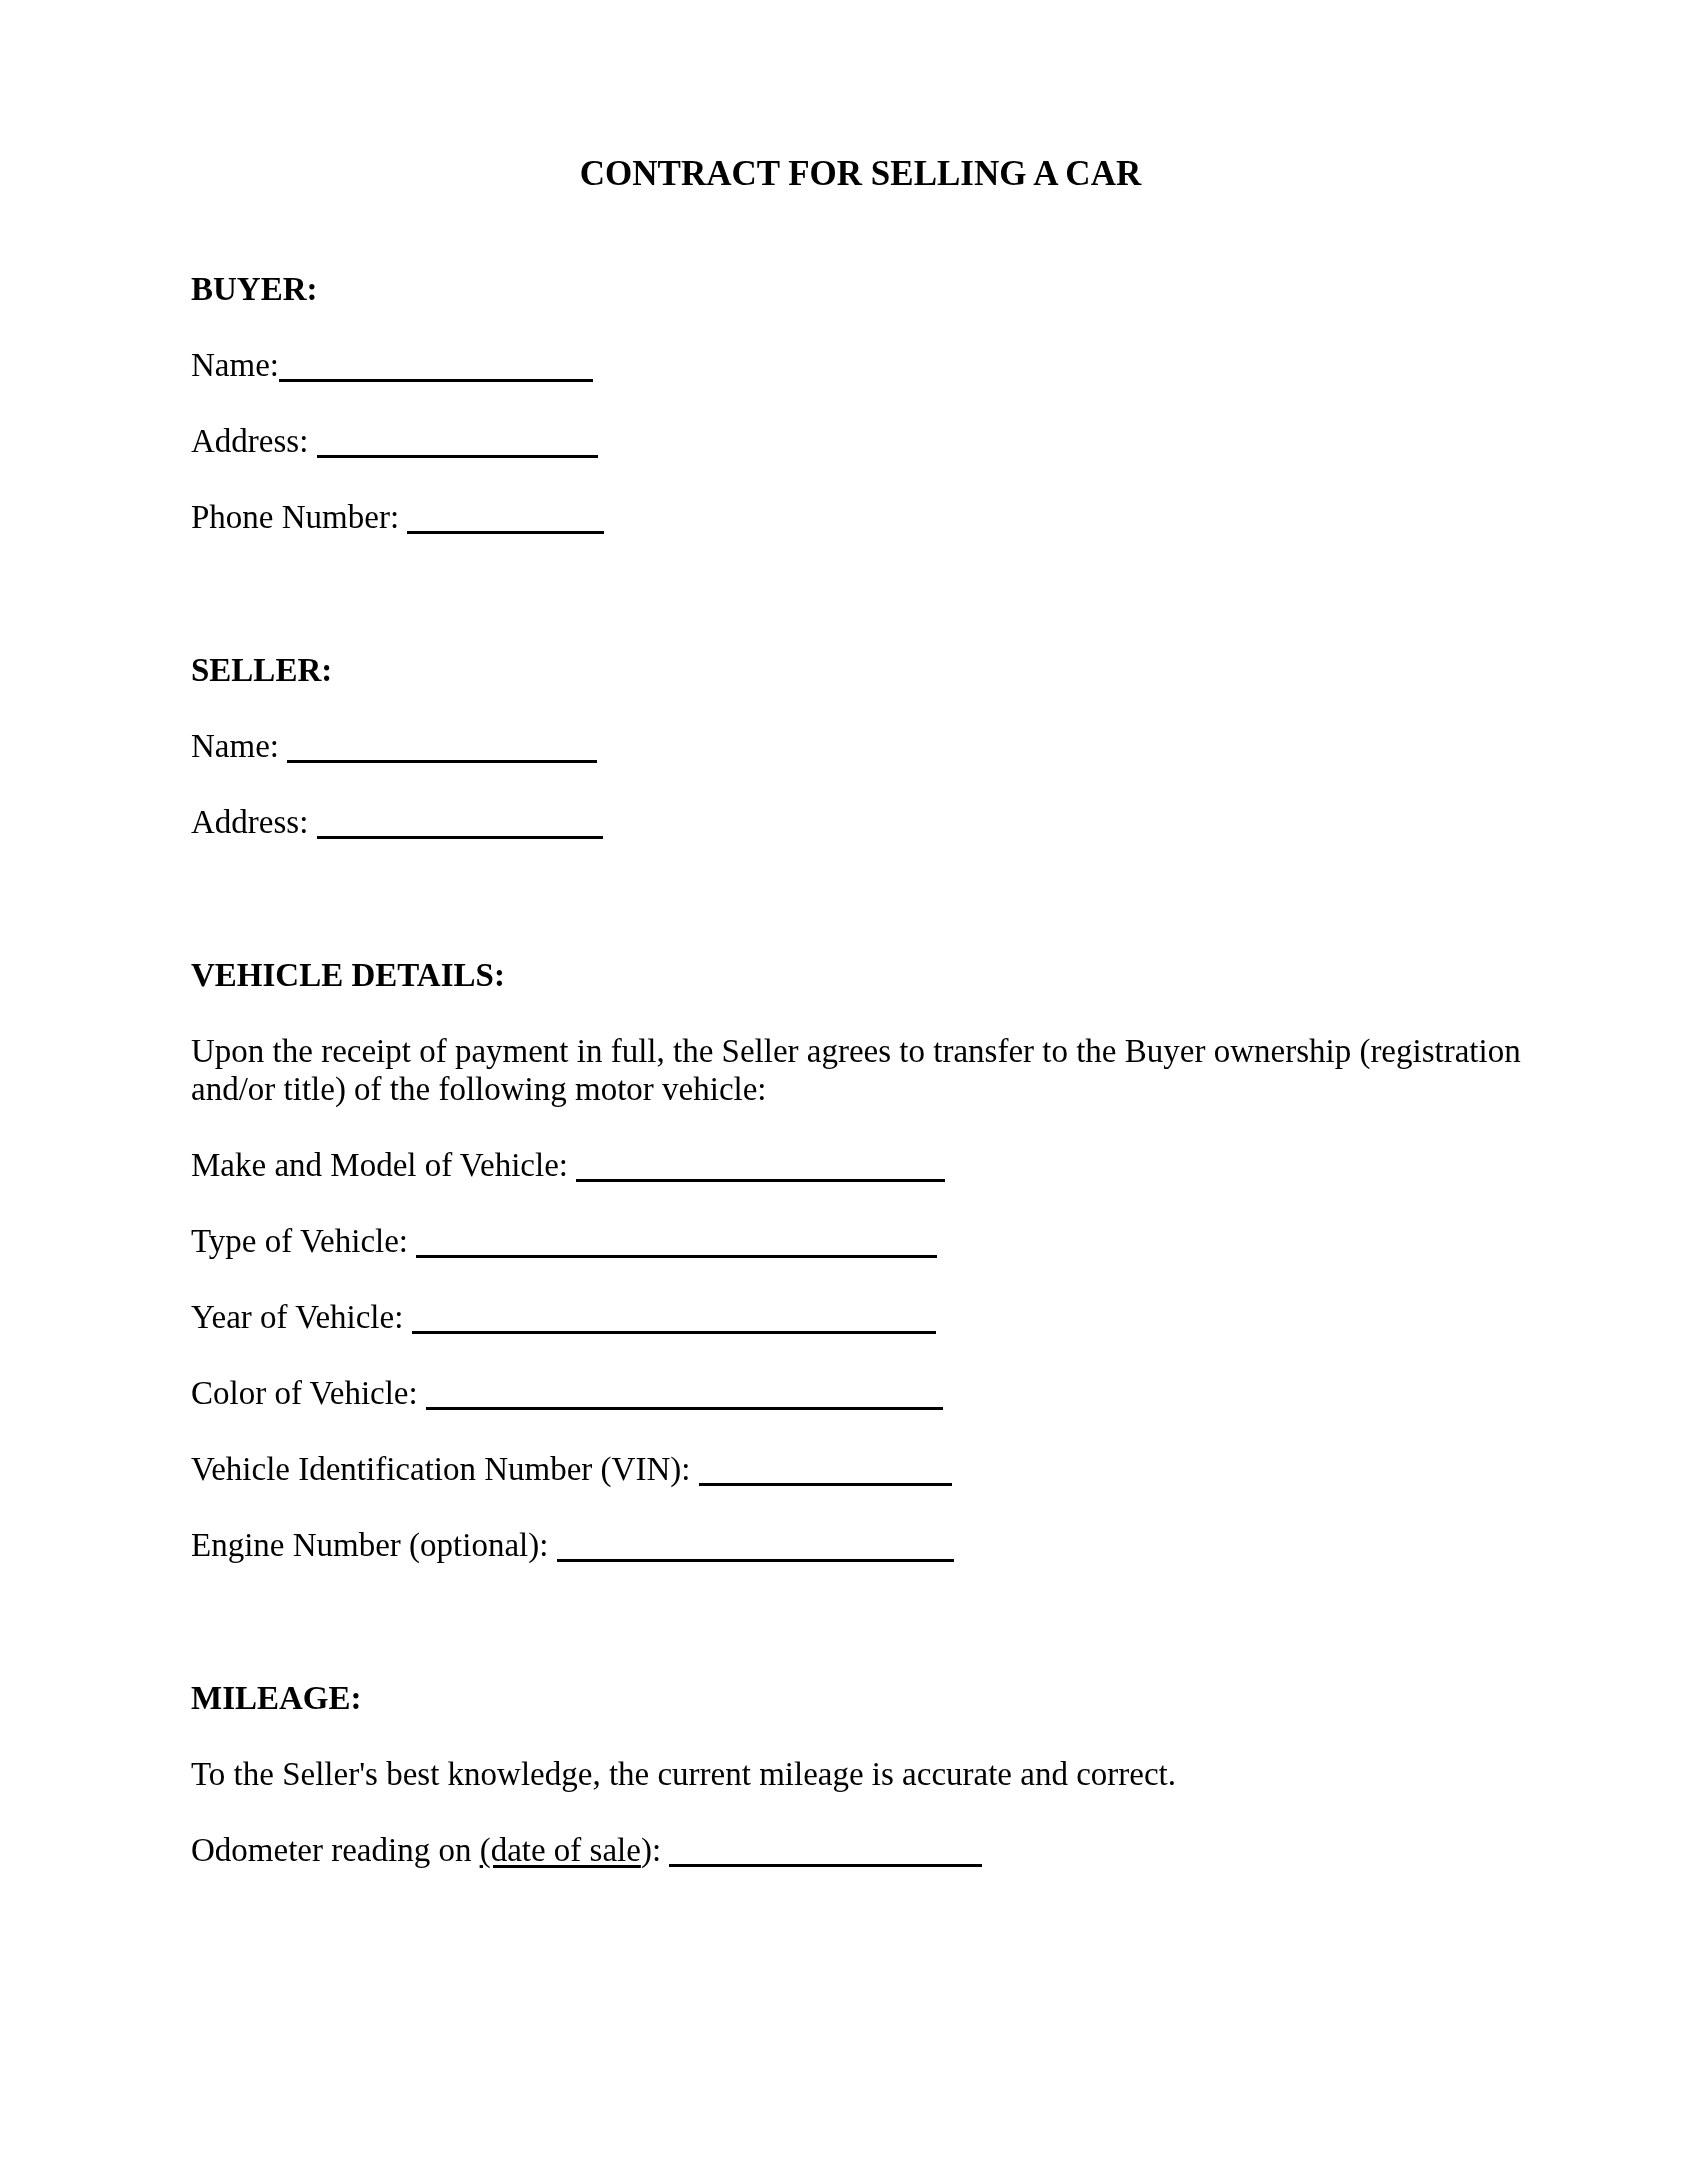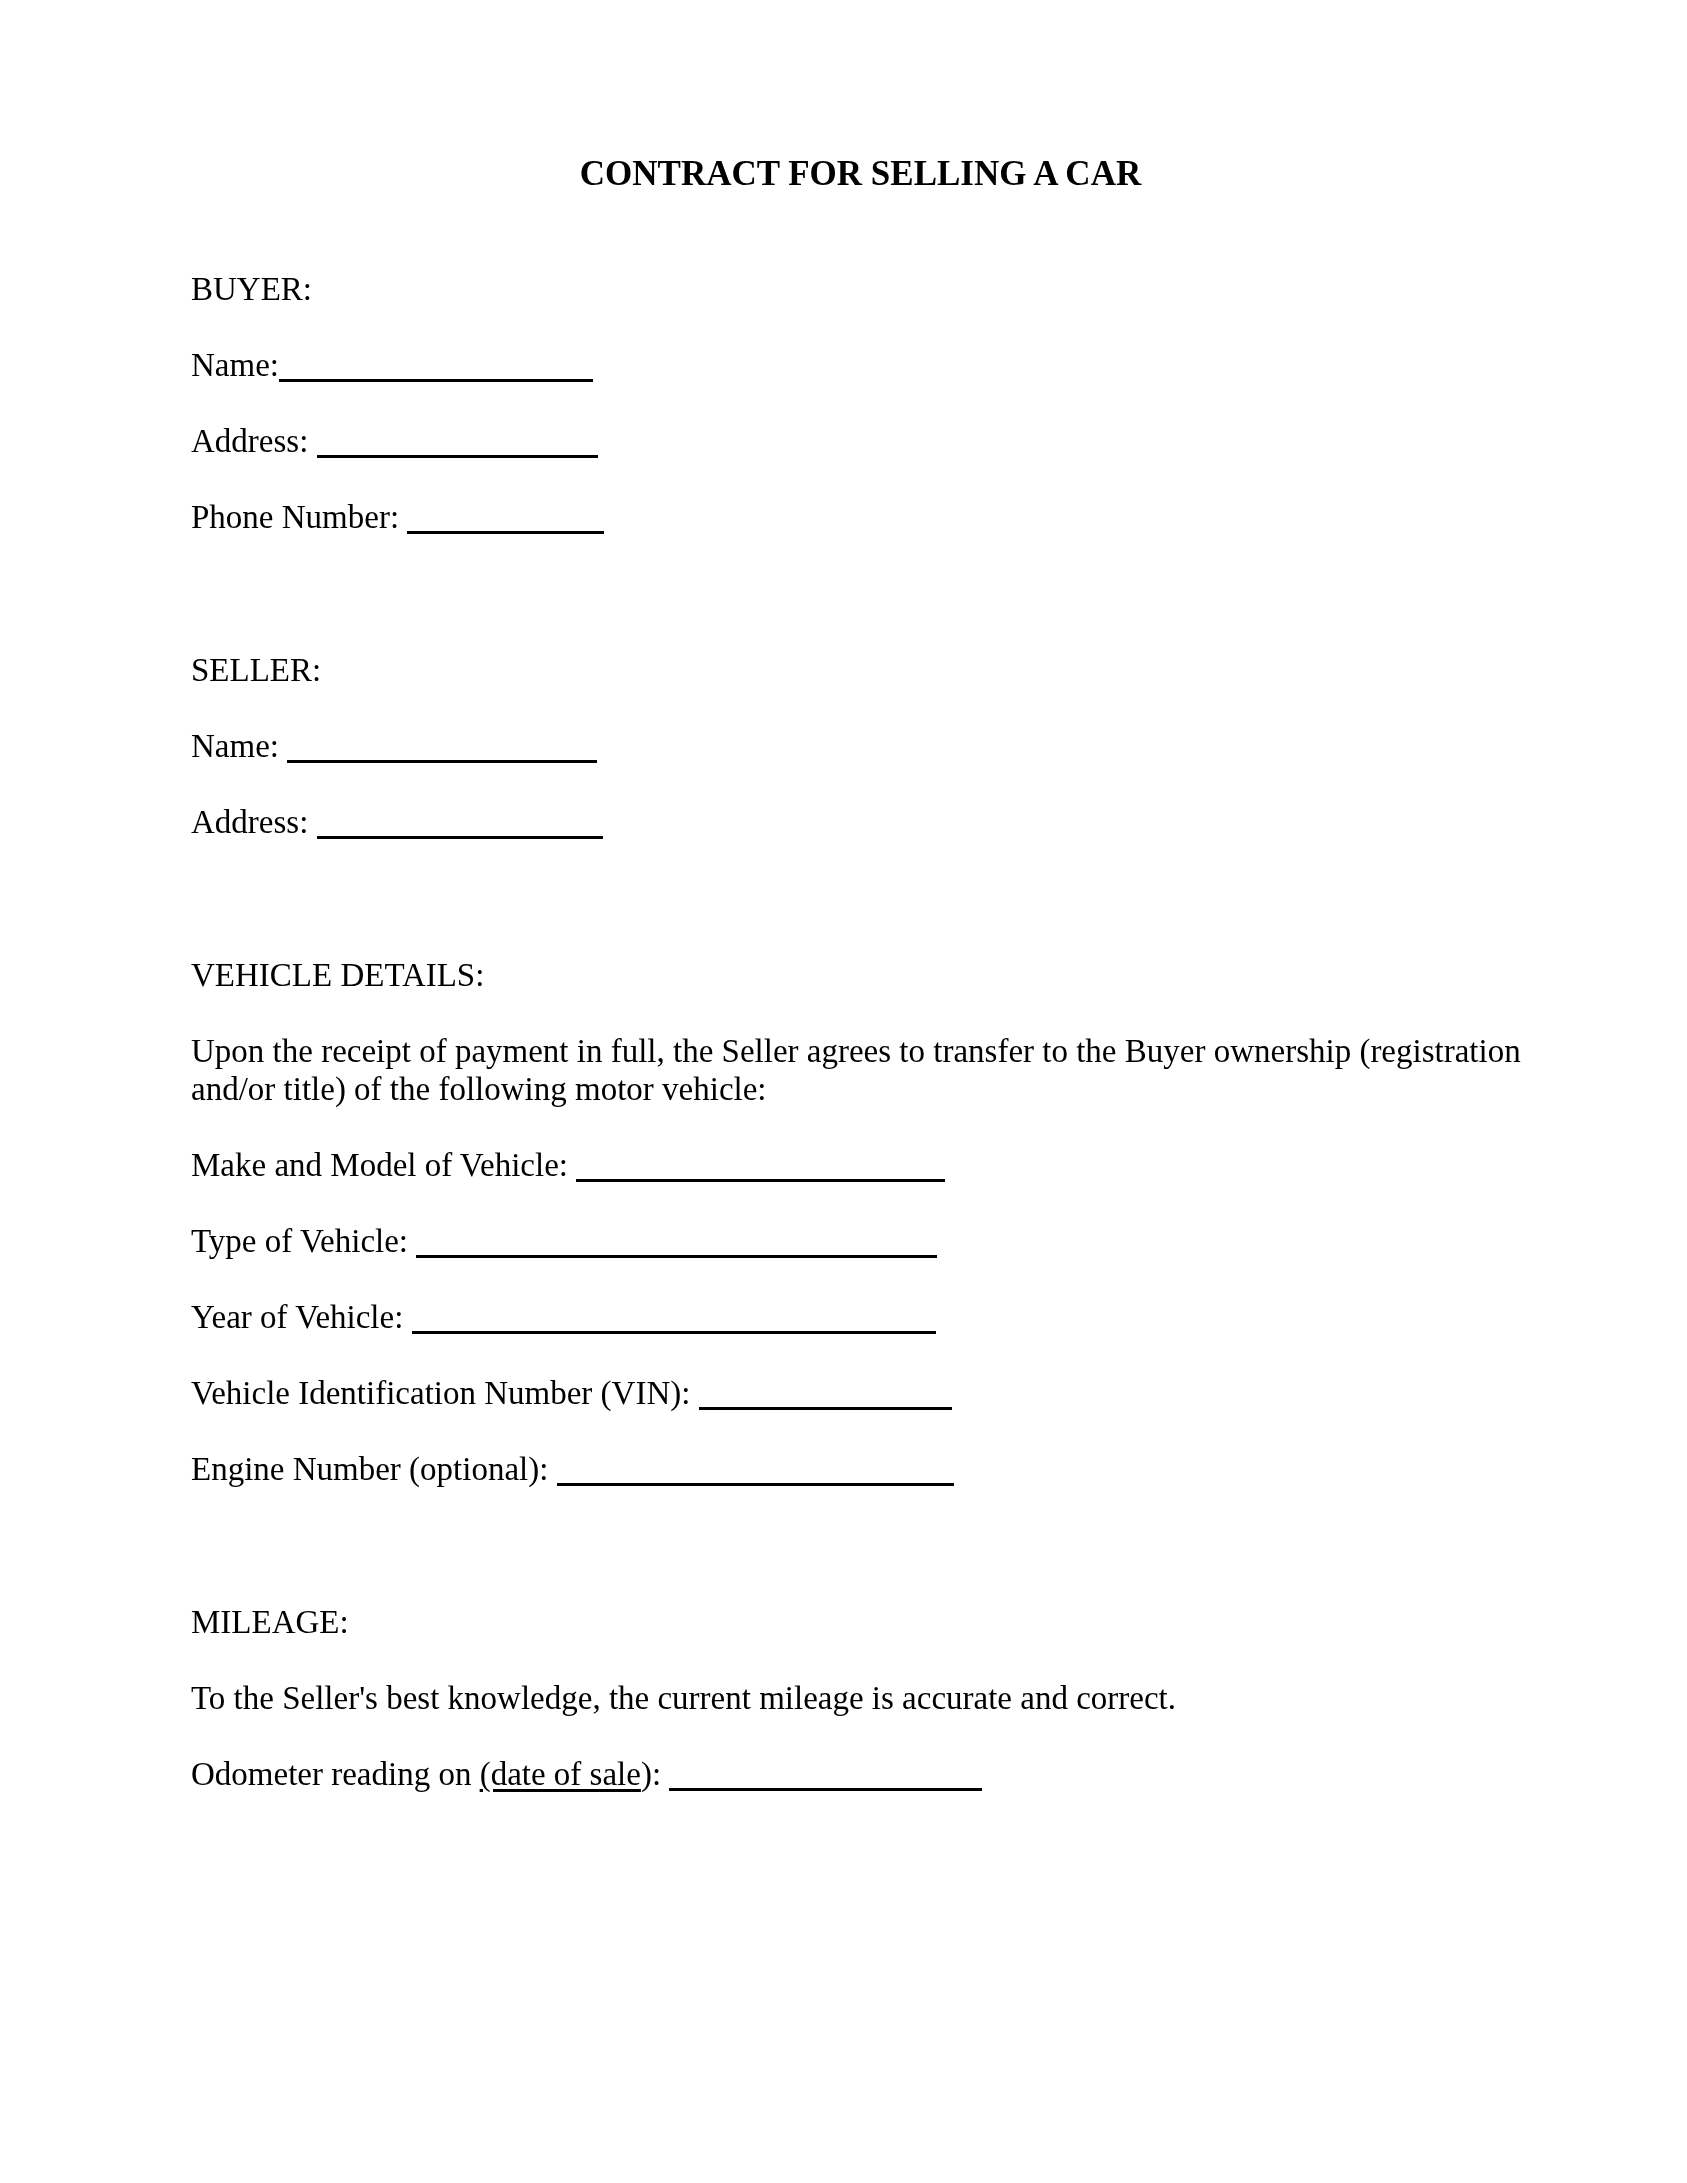--- a/index.html
+++ b/index.html
@@ -14,21 +14,21 @@
     padding: 155px 157px 0 157px;
     overflow: hidden;
   }
   .line { line-height: 38px; min-height: 38px; white-space: nowrap; margin-left: 34px; }
   .doc-title {
     font-size: 35px;
     font-weight: bold;
     text-align: center;
     line-height: 38px;
   }
-  .heading { font-weight: normal; }
+  .heading { font-weight: bold; }
   .mt-1 { margin-top: 38px; }   
   .mt-2 { margin-top: 77px; }   
   .mt-3 { margin-top: 115px; }  
   .label { white-space: pre; }
   .blank {
     display: inline-block;
     height: 0;
     border-bottom: 3.5px solid #000000;
     margin-bottom: -6.1px;
   }
@@ -64,20 +64,21 @@
 <div class="section">
   <div class="line heading mt-3">VEHICLE DETAILS:</div>
   <div class="mt-1">
       <div class="line para-line">Upon the receipt of payment in full, the Seller agrees to transfer to the Buyer ownership (registration</div>
       <div class="line para-line">and/or title) of the following motor vehicle:</div>
     </div>
   <div>
       <div class="line mt-1"><span class="label">Make and Model of Vehicle: </span><span class="blank" style="width: 369px;"></span></div>
       <div class="line mt-1"><span class="label">Type of Vehicle: </span><span class="blank" style="width: 521px;"></span></div>
       <div class="line mt-1"><span class="label">Year of Vehicle: </span><span class="blank" style="width: 524px;"></span></div>
+      <div class="line mt-1"><span class="label">Color of Vehicle: </span><span class="blank" style="width: 517px;"></span></div>
       <div class="line mt-1"><span class="label">Vehicle Identification Number (VIN): </span><span class="blank" style="width: 253px;"></span></div>
       <div class="line mt-1"><span class="label">Engine Number (optional): </span><span class="blank" style="width: 397px;"></span></div>
     </div>
 </div>
 
 <div class="section">
   <div class="line heading mt-3">MILEAGE:</div>
   <div class="line mt-1">To the Seller's best knowledge, the current mileage is accurate and correct.</div>
   <div class="line mt-1">
     <span class="label">Odometer reading on </span><span class="underlined">(date of sale</span><span class="label">): </span><span class="blank" style="width: 313px;"></span>

